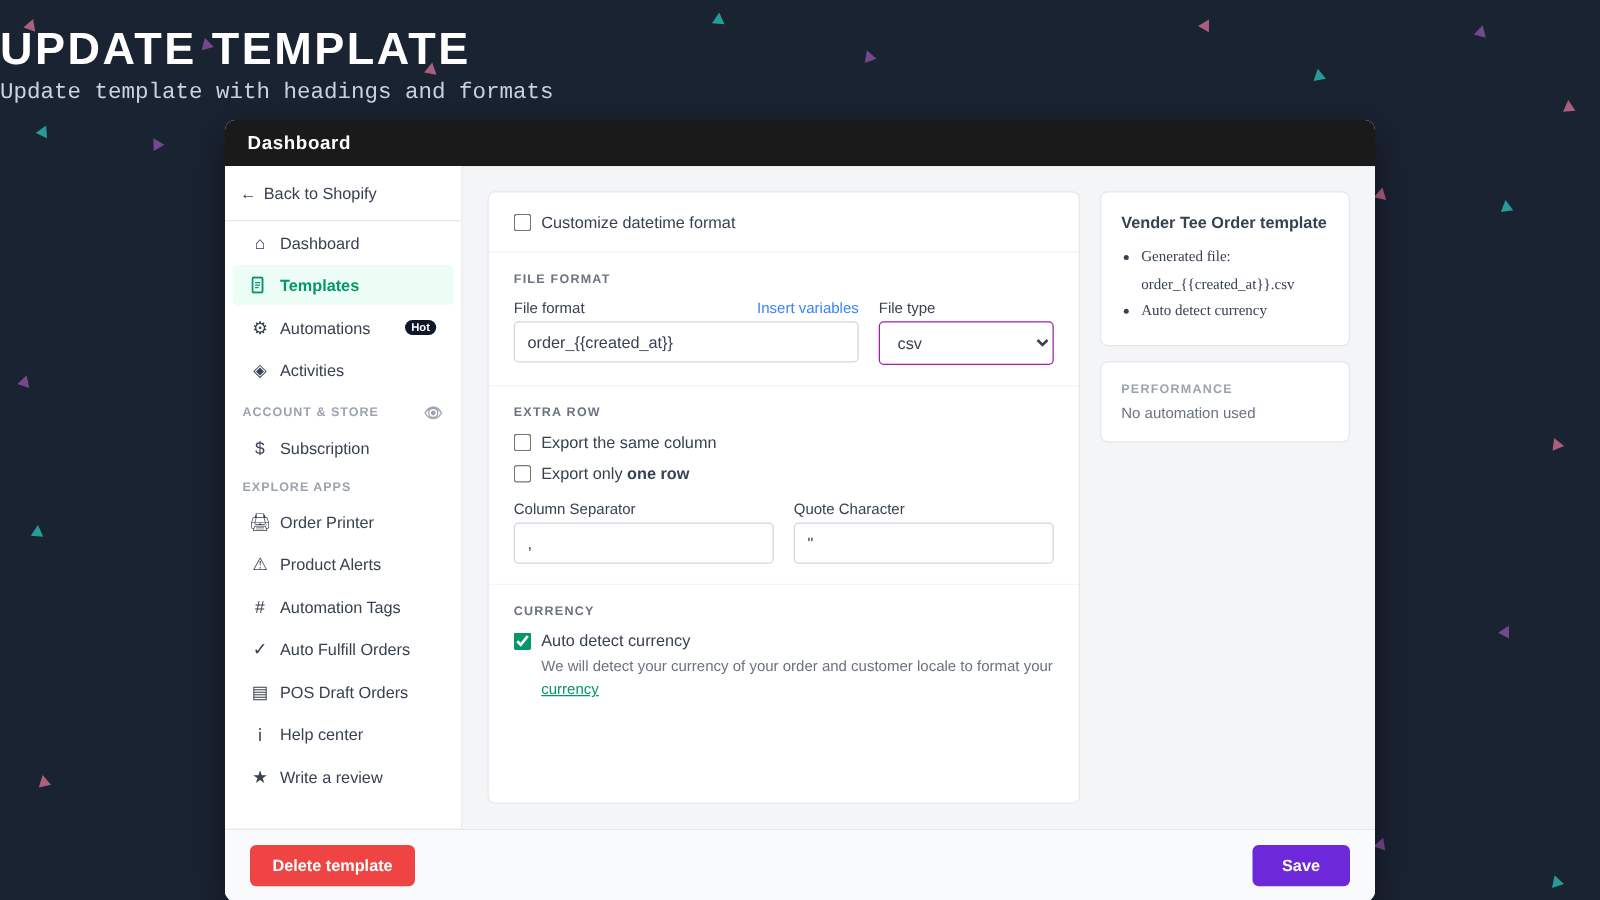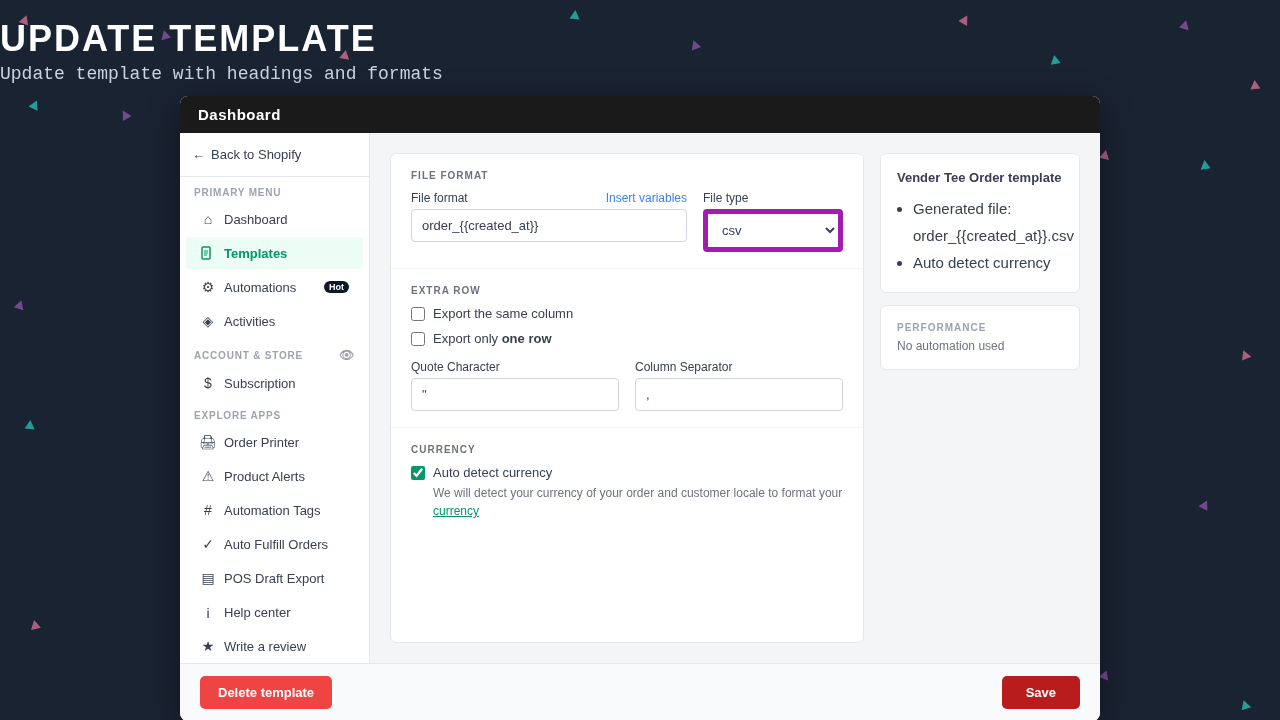--- a/index.html
+++ b/index.html
@@ -217,21 +217,21 @@
       border-radius: 4px;
       padding: 8px 10px;
       font-size: 13px;
       color: #374151;
       background: #fff;
       outline: none;
       width: 100%;
     }
 
     .form-select {
-      border: 5px solid #a21caf;
+      border: 1px solid #a21caf;
       border-radius: 4px;
       padding: 8px 10px;
       font-size: 13px;
       color: #374151;
       background: #fff;
       outline: none;
       width: 100%;
       appearance: auto;
     }
 
@@ -272,23 +272,24 @@
     .info-card-title {
       font-size: 13px;
       font-weight: 600;
       color: #374151;
       margin-bottom: 10px;
     }
 
     .info-list {
       list-style: disc;
       padding-left: 16px;
-      font-size: 15px;
+      font-size: 12px;
       color: #374151;
       line-height: 1.8;
+      font-family: Liberation Serif, serif;
     }
 
     .performance-label {
       font-size: 10px;
       font-weight: 700;
       color: #9ca3af;
       letter-spacing: 1px;
       text-transform: uppercase;
       margin-bottom: 6px;
     }
@@ -313,21 +314,21 @@
       color: #ffffff;
       border: none;
       padding: 9px 18px;
       border-radius: 5px;
       font-size: 13px;
       font-weight: 600;
       cursor: pointer;
     }
 
     .btn-save {
-      background: #b91c1c;
+      background: #6d28d9;
       color: white;
       border: none;
       padding: 9px 24px;
       border-radius: 5px;
       font-size: 13px;
       font-weight: 600;
       cursor: pointer;
     }
 
     
@@ -394,23 +395,20 @@
 
   <div class="app-body">
 
     <div class="sidebar">
 
       <div class="sidebar-back">
         <span>←</span>
         <span>Back to Shopify</span>
       </div>
 
-      <div class="sidebar-section-label">
-        <span>PRIMARY MENU</span>
-      </div>
 
       <div class="sidebar-item">
         <span class="icon">⌂</span>
         <span>Dashboard</span>
       </div>
       <div class="sidebar-item active">
         <span class="icon">
           <svg viewBox="0 0 14 14" fill="none" xmlns="http://www.w3.org/2000/svg">
             <rect x="1" y="1" width="8" height="12" rx="1" stroke="#059669" stroke-width="1.5"></rect>
             <line x1="3" y1="5" x2="7" y2="5" stroke="#059669" stroke-width="1"></line>
@@ -453,38 +451,44 @@
       <div class="sidebar-item">
         <span class="icon">#</span>
         <span>Automation Tags</span>
       </div>
       <div class="sidebar-item">
         <span class="icon">✓</span>
         <span>Auto Fulfill Orders</span>
       </div>
       <div class="sidebar-item">
         <span class="icon">▤</span>
-        <span>POS Draft Export</span>
+        <span>POS Draft Orders</span>
       </div>
 
       <div class="sidebar-item">
         <span class="icon">ℹ</span>
         <span>Help center</span>
       </div>
       <div class="sidebar-item">
         <span class="icon">★</span>
         <span>Write a review</span>
       </div>
 
     </div>
 
     <div class="main-content">
 
       <div class="form-area">
 
+        <div class="section">
+          <label class="checkbox-row">
+            <input type="checkbox" style="">
+            <span>Customize datetime format</span>
+          </label>
+        </div>
 
         <div class="section">
           <div class="section-label">FILE FORMAT</div>
           <div class="form-row">
             <div class="form-group">
               <div class="form-label-row">
                 <span class="form-label">File format</span>
                 <a class="insert-variables-link" href="#">Insert variables</a>
               </div>
               <input type="text" class="form-input" value="order_{{created_at}}" style="">
@@ -506,26 +510,26 @@
             <input type="checkbox" style="">
             <span>Export the same column</span>
           </label>
           <label class="checkbox-row">
             <input type="checkbox" style="">
             <span>Export only <strong>one row</strong></span>
           </label>
 
           <div class="form-row" style="margin-top:14px;">
             <div class="form-group">
+              <span class="form-label">Column Separator</span>
+              <input type="text" class="form-input" value="," style="">
+            </div>
+            <div class="form-group">
               <span class="form-label">Quote Character</span>
               <input type="text" class="form-input" value="&quot;" style="">
-            </div>
-            <div class="form-group">
-              <span class="form-label">Column Separator</span>
-              <input type="text" class="form-input" value="," style="">
             </div>
           </div>
         </div>
 
         <div class="section">
           <div class="section-label">CURRENCY</div>
           <label class="checkbox-row">
             <input type="checkbox" checked="" style="">
             <span>Auto detect currency</span>
           </label>

